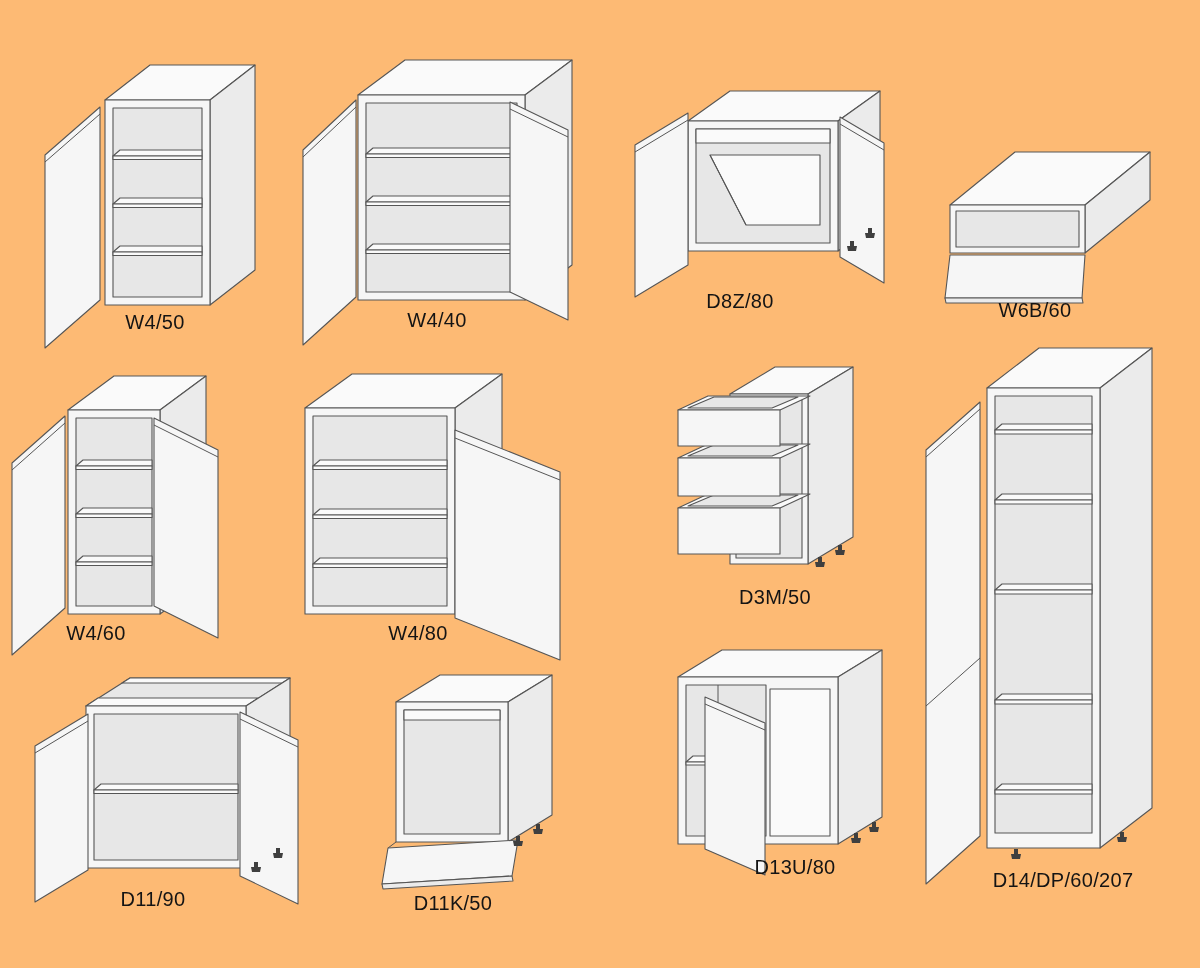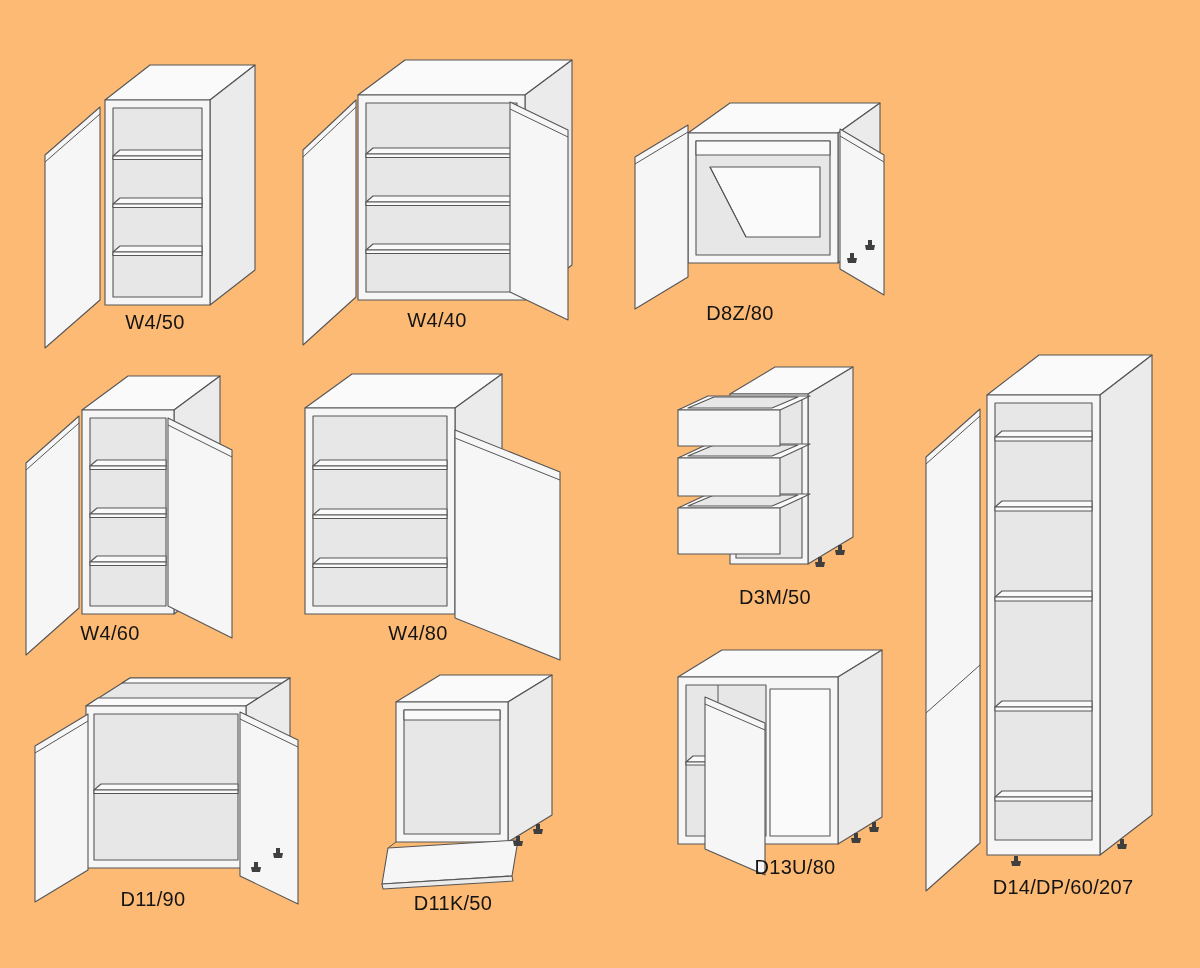--- a/index.html
+++ b/index.html
@@ -73,21 +73,21 @@
         <line class="ln" x1="3" y1="99" x2="56" y2="49"></line>
       </g>
       <g>
         <polygon class="f" points="210,44 268,72 268,262 210,234"></polygon>
         <line class="ln" x1="210" y1="51" x2="268" y2="79"></line>
       </g>
     </svg>
     <figcaption class="code" style="left:137px;top:251px">W4/40</figcaption>
   </figure>
 
-  <figure class="cab" style="left:628px;top:95px;width:265px;height:245px">
+  <figure class="cab" style="left:628px;top:83px;width:265px;height:245px">
     <svg width="265" height="245" viewBox="0 0 265 245">
       <g>
         <polygon class="f3" points="60,38 210,38 252,8 102,8"></polygon>
         <polygon class="f2" points="210,38 252,8 252,138 210,168"></polygon>
         <polygon class="f" points="60,38 210,38 210,168 60,168"></polygon>
         <polygon class="f4" points="68,46 202,46 202,160 68,160"></polygon>
         <polygon class="f3" points="68,46 202,46 202,60 68,60"></polygon>
       </g>
       <g>
         <polygon class="f3" points="82,72 192,72 192,142 118,142"></polygon>
@@ -108,22 +108,37 @@
           </g>
         <g class="foot" transform="translate(240,145)">
             <rect x="0" y="0" width="4" height="5"></rect>
             <polygon points="-3,5 7,5 6,10 -2,10"></polygon>
           </g>
       </g>
     </svg>
     <figcaption class="code" style="left:112px;top:207px">D8Z/80</figcaption>
   </figure>
 
-
-  <figure class="cab" style="left:22px;top:368px;width:235px;height:295px">
+  <figure class="cab" style="left:938px;top:148px;width:230px;height:185px">
+    <svg width="230" height="185" viewBox="0 0 230 185">
+      <g>
+        <polygon class="f3" points="12,57 147,57 212,4 77,4"></polygon>
+        <polygon class="f2" points="147,57 212,4 212,52 147,105"></polygon>
+        <polygon class="f" points="12,57 147,57 147,105 12,105"></polygon>
+        <polygon class="f4" points="18,63 141,63 141,99 18,99"></polygon>
+      </g>
+      <g>
+        <polygon class="f" points="12,107 147,107 144,150 7,150"></polygon>
+        <polygon class="f2" points="7,150 144,150 145,155 8,155"></polygon>
+      </g>
+    </svg>
+    <figcaption class="code" style="left:97px;top:151px">W6B/60</figcaption>
+  </figure>
+
+  <figure class="cab" style="left:8px;top:368px;width:235px;height:295px">
     <svg width="235" height="295" viewBox="0 0 235 295">
       <g>
         <polygon class="f3" points="60,42 152,42 198,8 106,8"></polygon>
         <polygon class="f2" points="152,42 198,8 198,212 152,246"></polygon>
         <polygon class="f" points="60,42 152,42 152,246 60,246"></polygon>
         <polygon class="f4" points="68,50 144,50 144,238 68,238"></polygon>
       </g>
       <g>
         <polygon class="f3" points="68,98 144,98 144,92 75,92"></polygon>
         <polygon class="f3" points="68,98 144,98 144,101.5 68,101.5"></polygon>
@@ -198,21 +213,21 @@
           </g>
         <g class="foot" transform="translate(170,183)">
             <rect x="0" y="0" width="4" height="5"></rect>
             <polygon points="-3,5 7,5 6,10 -2,10"></polygon>
           </g>
       </g>
     </svg>
     <figcaption class="code" style="left:107px;top:224px">D3M/50</figcaption>
   </figure>
 
-  <figure class="cab" style="left:922px;top:345px;width:255px;height:560px">
+  <figure class="cab" style="left:922px;top:338px;width:255px;height:560px">
     <svg width="255" height="560" viewBox="0 0 255 560">
       <g>
         <polygon class="f3" points="65,50 178,50 230,10 117,10"></polygon>
         <polygon class="f2" points="178,50 230,10 230,470 178,510"></polygon>
         <polygon class="f" points="65,50 178,50 178,510 65,510"></polygon>
         <polygon class="f4" points="73,58 170,58 170,495 73,495"></polygon>
       </g>
       <g>
         <polygon class="f3" points="73,92 170,92 170,86 80,86"></polygon>
         <polygon class="f3" points="73,92 170,92 170,96 73,96"></polygon>

